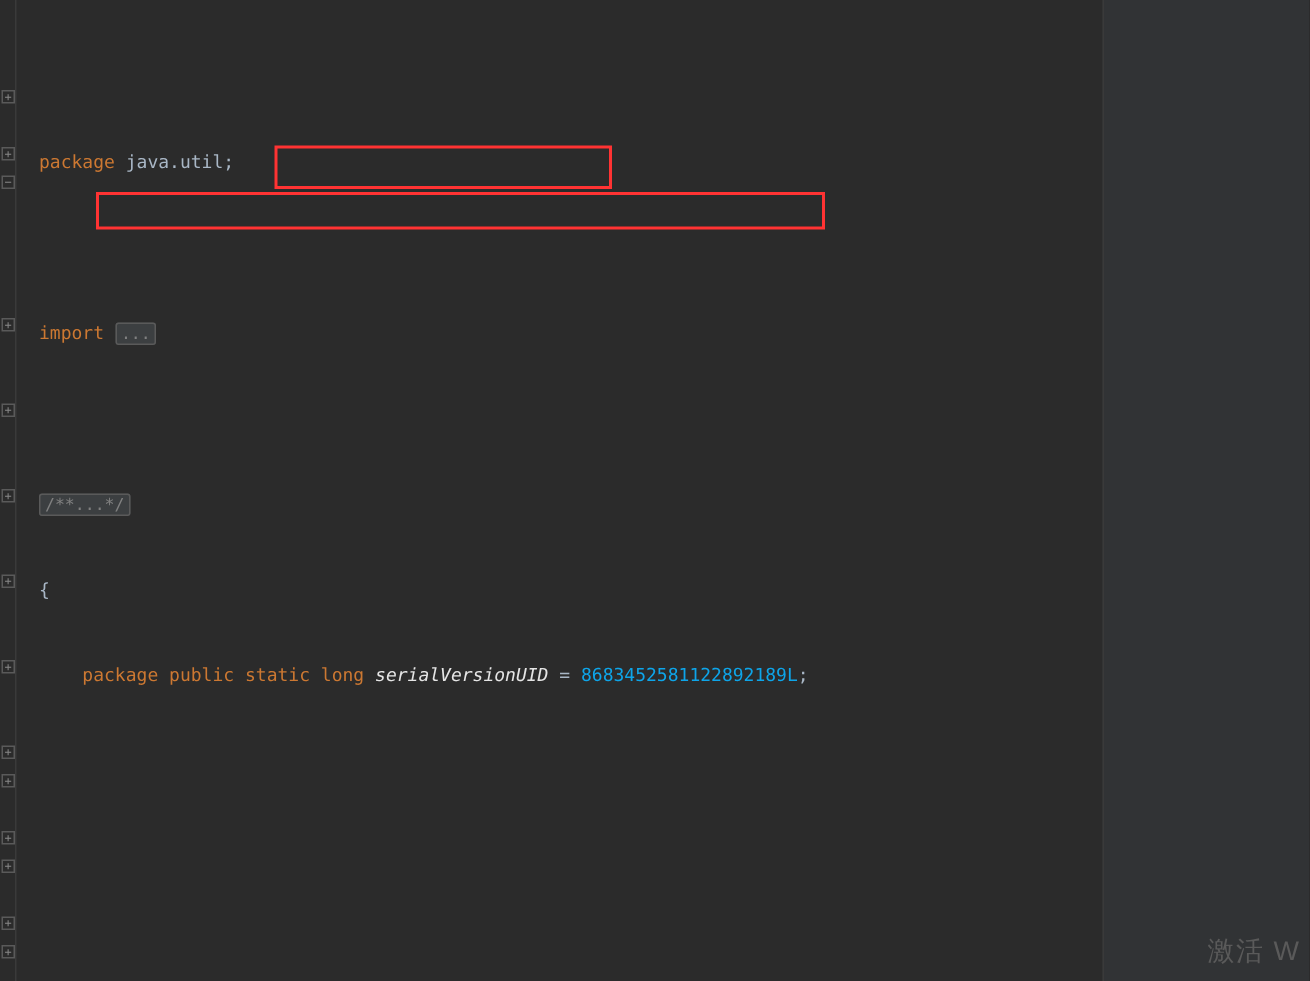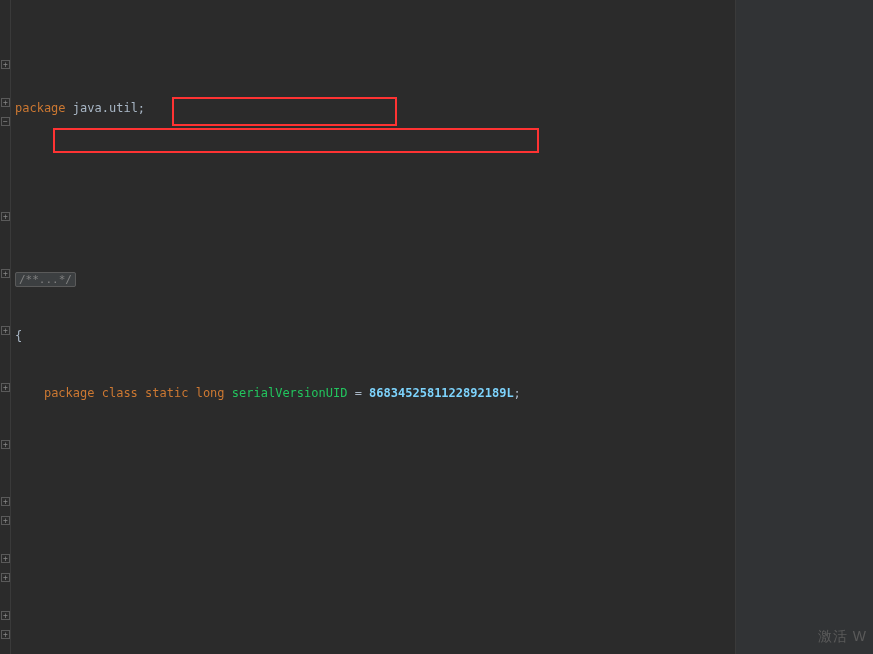--- a/index.html
+++ b/index.html
@@ -36,27 +36,28 @@
     color: #888;
     cursor: pointer;
   }
   .code-area {
     flex: 1;
     padding-left: 4px;
     padding-top: 4px;
     line-height: 19px;
     white-space: pre;
     position: relative;
+    margin-left: 11px;
   }
   .line { height: 19px; }
   .kw { color: #cc7832; }
   .ident { color: #a9b7c6; }
   .type-param { color: #507874; }
-  .static-field { color: #22c55e; }
-  .num { color: #7dd3fc; font-weight: bold; }
+  .static-field { color: #e5e5e5; font-style: italic; }
+  .num { color: #0ea5e9; }
   .fold-box {
     background: #3c3f41;
     border: 1px solid #5a5a5a;
     color: #808080;
     padding: 0 3px;
     border-radius: 2px;
     font-size: 11px;
     cursor: pointer;
   }
   .red-box1 {
@@ -81,21 +82,21 @@
     width: 138px;
     background: #313335;
     flex-shrink: 0;
     border-left: 1px solid #3a3a3a;
   }
   .watermark {
     position: absolute;
     right: 6px;
     bottom: 8px;
     color: #5a5a5a;
-    font-size: 14px;
+    font-size: 18px;
     letter-spacing: 1px;
     font-family: 'Microsoft YaHei', sans-serif;
   }
 </style>
 </head>
 <body>
 
 <div class="editor">
   <div class="gutter">
     <div class="fold-marker" style="top:60px">+</div>
@@ -111,24 +112,25 @@
     <div class="fold-marker" style="top:554px">+</div>
     <div class="fold-marker" style="top:573px">+</div>
     <div class="fold-marker" style="top:611px">+</div>
     <div class="fold-marker" style="top:630px">+</div>
   </div>
 
   <div class="code-area">
     <div class="line"></div>
     <div class="line"><span class="kw">package</span> <span class="ident">java</span>.<span class="ident">util</span>;</div>
     <div class="line"></div>
+    <div class="line"><span class="kw">import</span> <span class="fold-box">...</span></div>
     <div class="line"></div>
     <div class="line"><span class="fold-box">/**...*/</span></div>
     <div class="line">{</div>
-    <div class="line">    <span class="kw">package</span> <span class="kw">class</span> <span class="kw">static</span> <span class="kw">long</span> <span class="static-field">serialVersionUID</span> <span>=</span> <span class="num">8683452581122892189L</span>;</div>
+    <div class="line">    <span class="kw">package</span> <span class="kw">public</span> <span class="kw">static</span> <span class="kw">long</span> <span class="static-field">serialVersionUID</span> <span>=</span> <span class="num">8683452581122892189L</span>;</div>
     <div class="line"></div>
     
     
     
     
     
     
     
     
     

